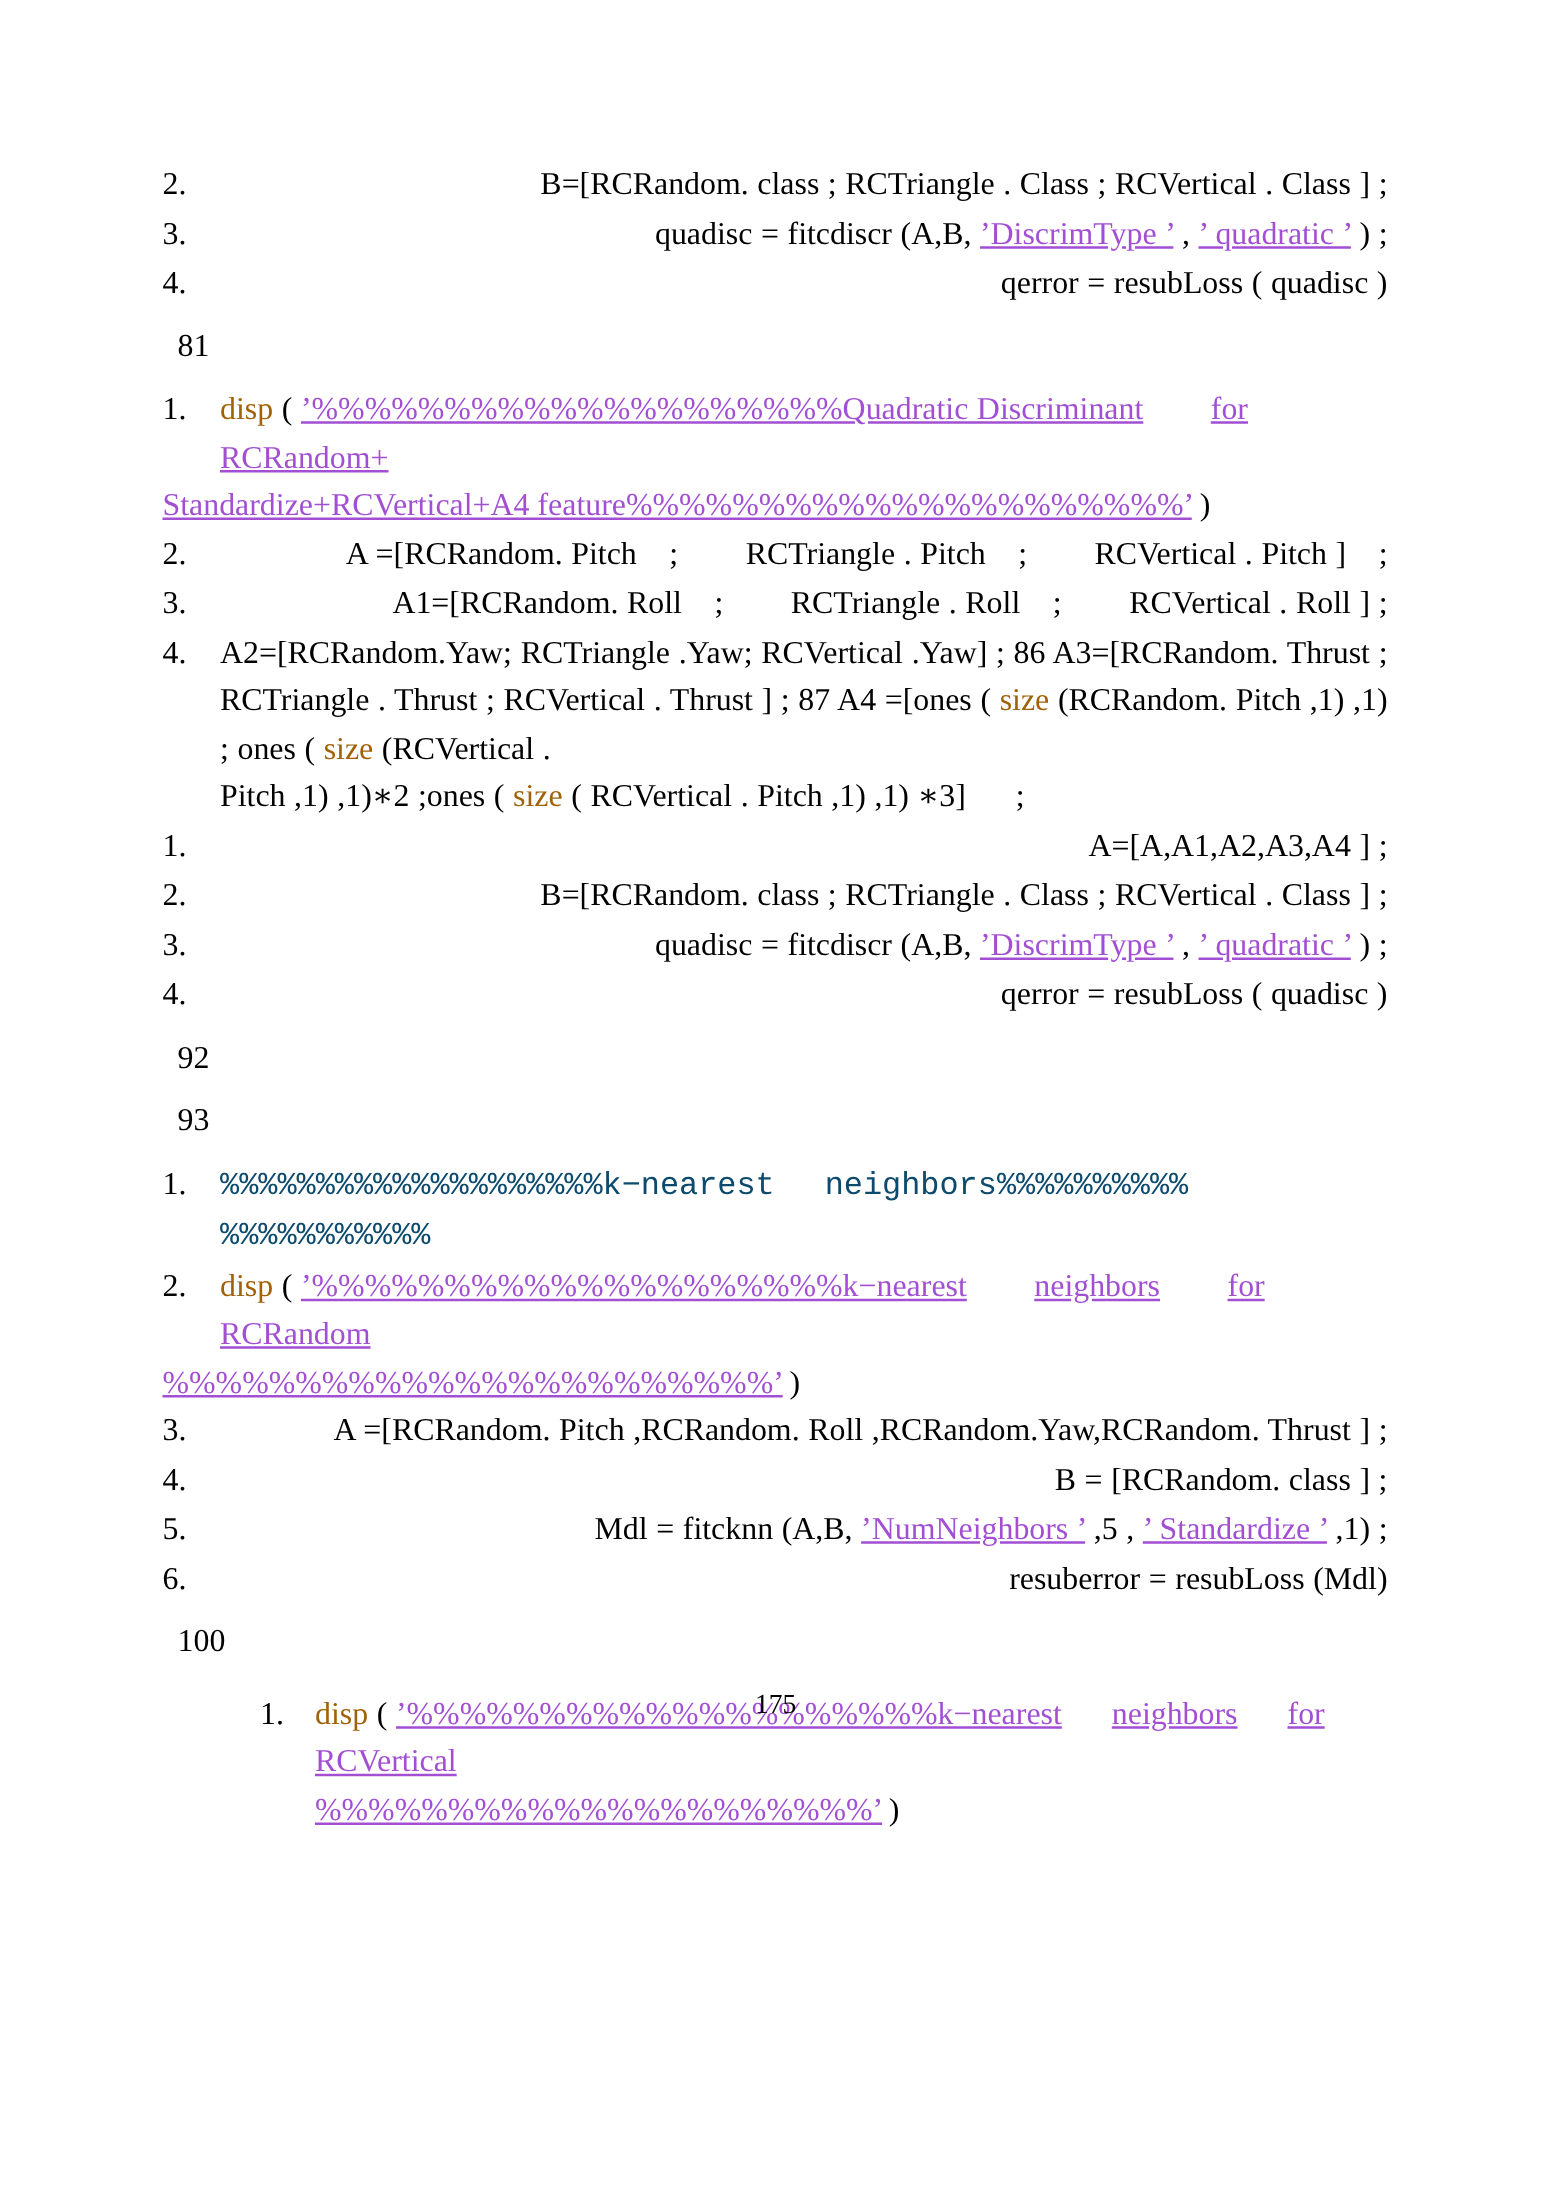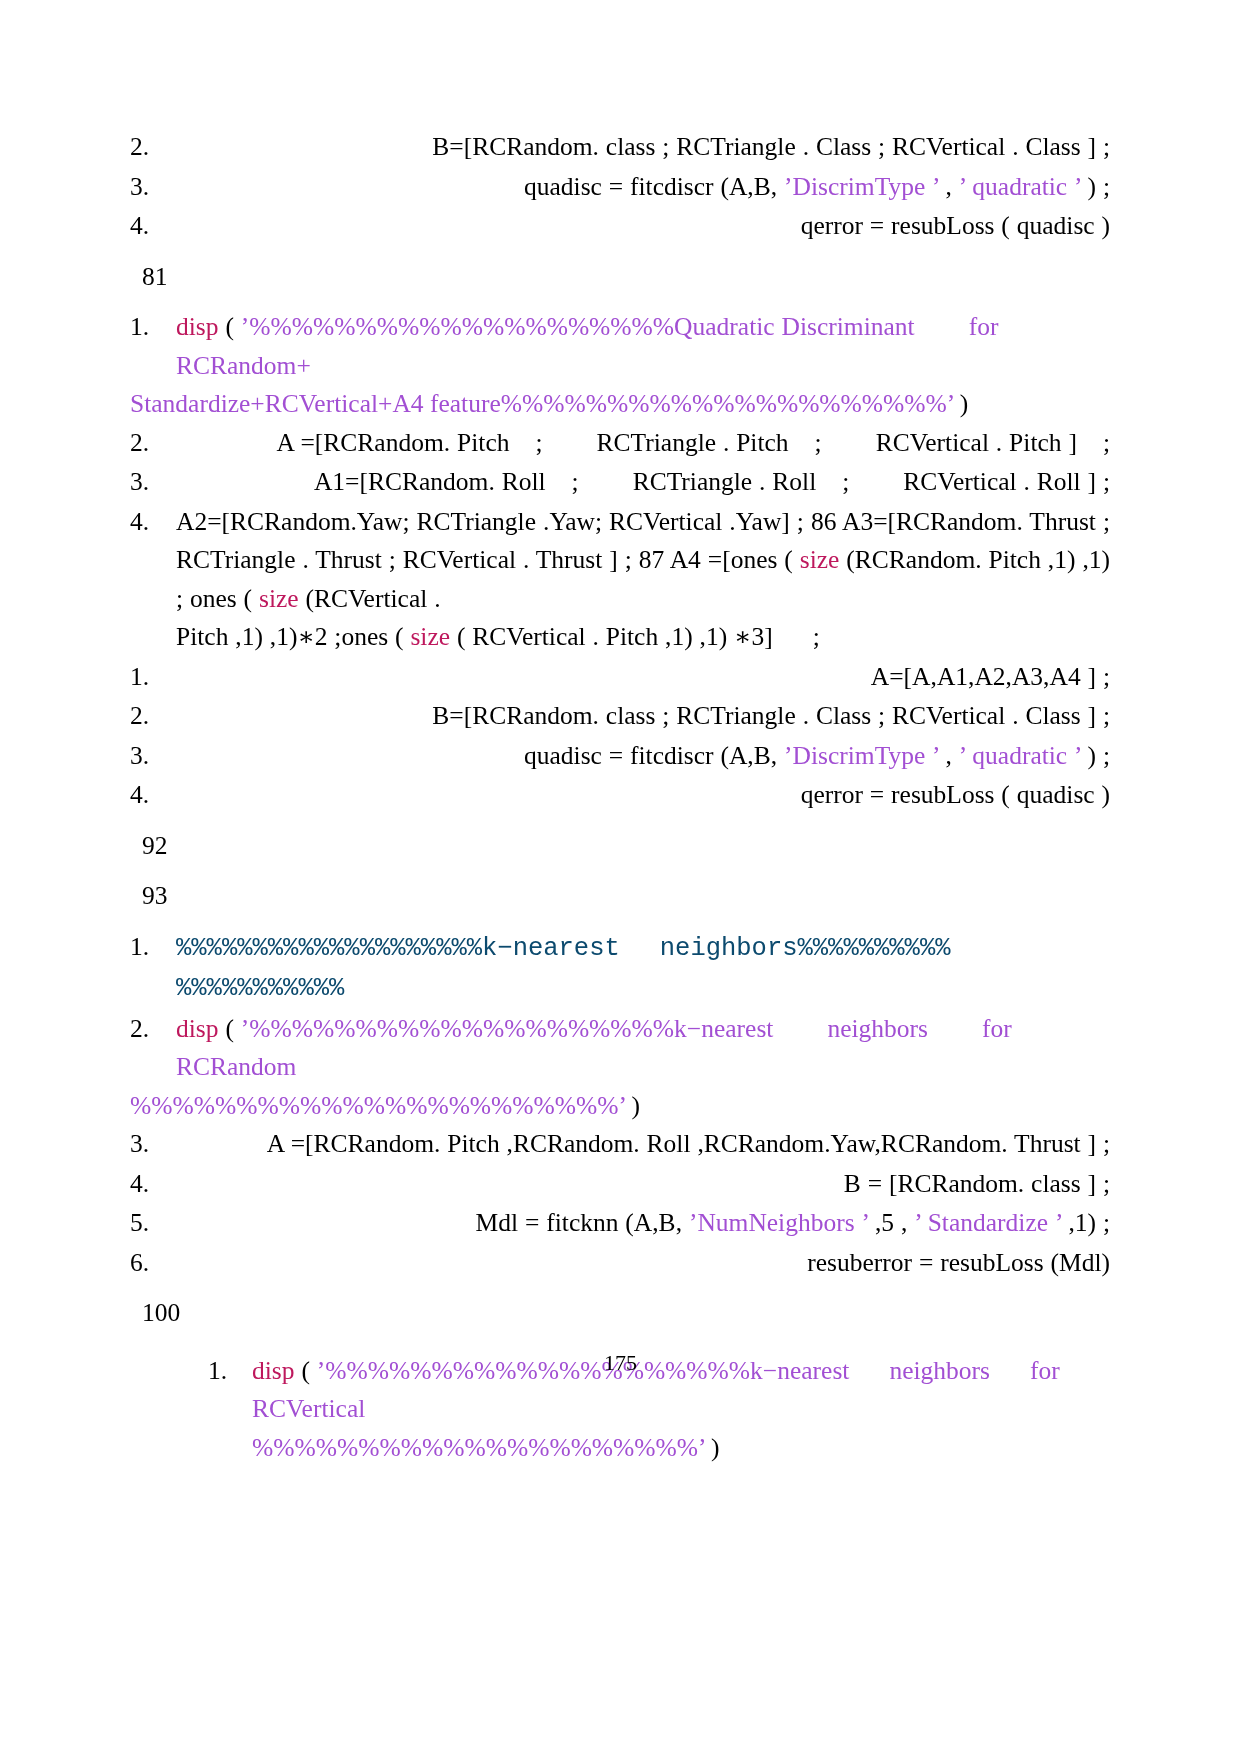--- a/index.html
+++ b/index.html
@@ -67,22 +67,22 @@
 
   
   .nested { padding-left: 78px; }
   .nested .num { width: 44px; }
   .nested-cont { padding-left: 122px; font-size: 25.5px; line-height: 38.5px; }
 
   
   .gap-s { height: 7px; }
 
   
-  .s-kw   { color: #be185d; }   
-  .s-str  { color: #A24FD3; }   
+  .s-kw   { color: #a16207; }   
+  .s-str  { color: #A24FD3; text-decoration: underline; }   
   .s-cmt  { color: #0c4a6e; font-family: Liberation Mono, monospace; }
 
   
   .sp-xl { display: inline-block; width: 54px; }
   .sp-lg { display: inline-block; width: 40px; }
   .sp-md { display: inline-block; width: 26px; }
 
   .footer {
     position: absolute;
     left: 0; top: 1348px;

